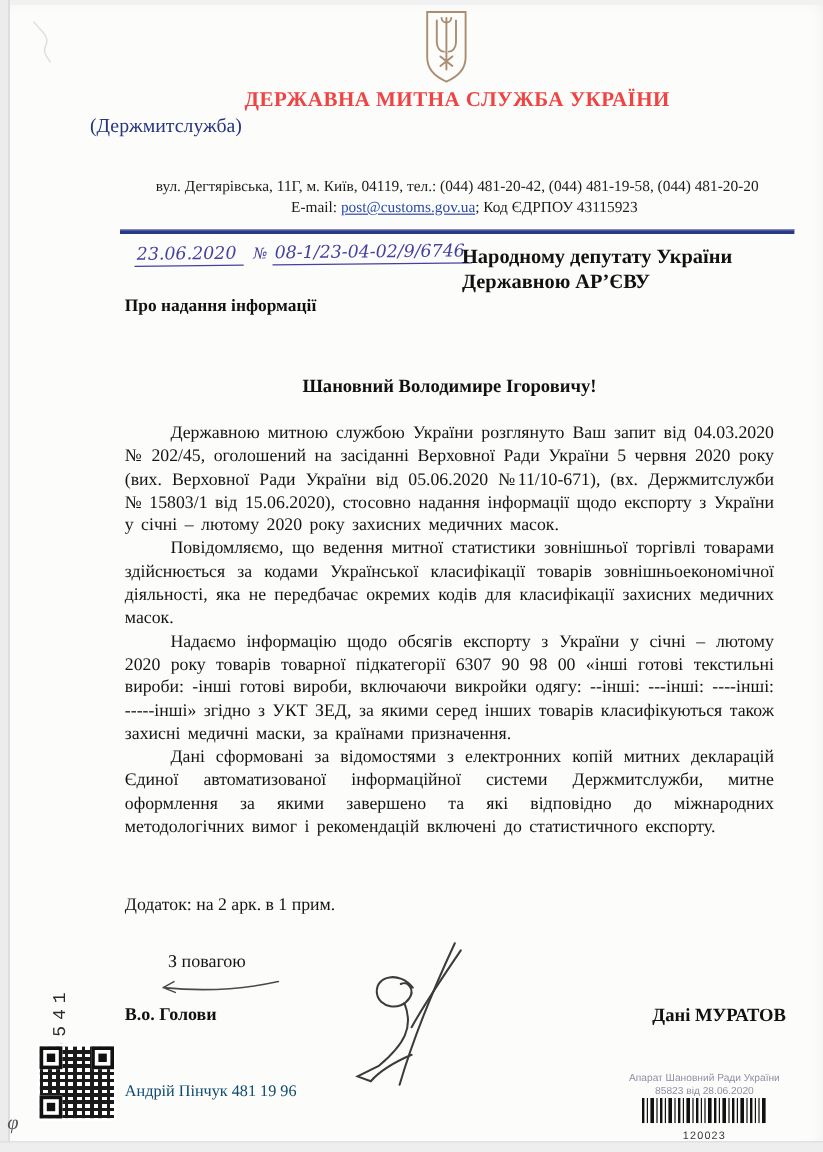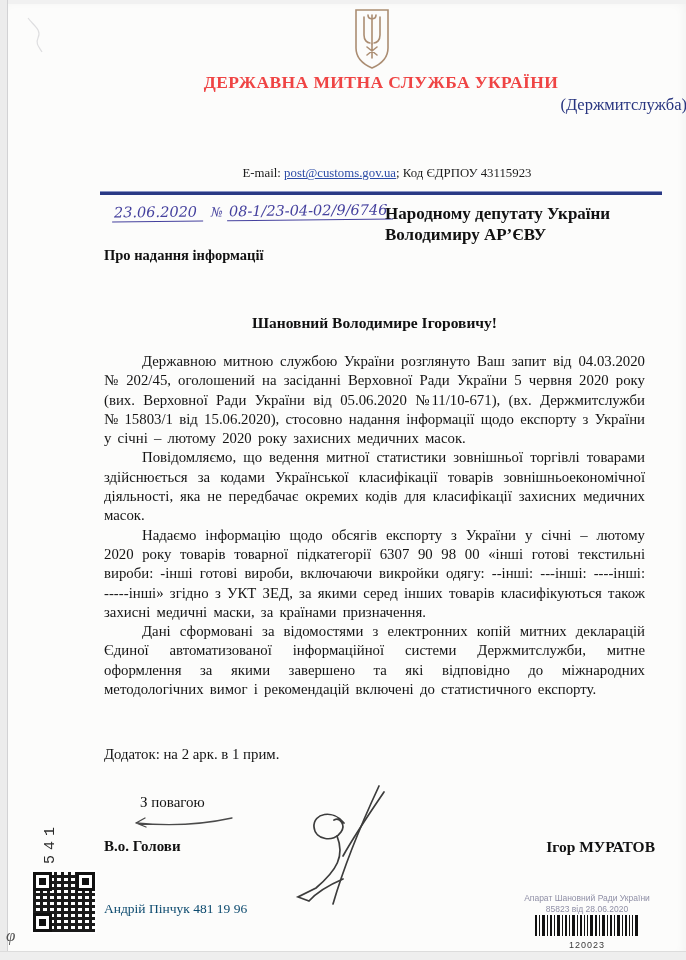--- a/index.html
+++ b/index.html
@@ -9,21 +9,21 @@
     box-shadow:inset 0 0 12px rgba(0,0,0,.06);
   }
   .scan-left{position:absolute;left:0;top:0;width:7px;height:960px;background:#ececec;border-right:1px solid #d2d2d4;}
   .scan-bottom{position:absolute;left:0;top:951px;width:686px;height:9px;background:#eeeeee;border-top:1px solid #dcdcdc;}
   .scan-top{position:absolute;left:0;top:0;width:686px;height:4px;background:#f1f1f1;}
 
   
   .emblem{position:absolute;left:352px;top:8px;}
   .org-name{position:absolute;left:75px;top:72px;width:612px;text-align:center;
     font-weight:bold;font-size:17.5px;letter-spacing:.4px;color:#ef4444;}
-  .org-short{position:absolute;left:75px;top:95px;width:612px;text-align:right;
+  .org-short{position:absolute;left:75px;top:95px;width:612px;text-align:left;
     font-size:16.5px;color:#27347f;}
   .addr{position:absolute;left:75px;top:148px;width:612px;text-align:center;
     font-size:12.8px;color:#1c1c1c;}
   .email-line{position:absolute;left:81px;top:166px;width:612px;text-align:center;
     font-size:12.8px;color:#1c1c1c;}
   .email-link{color:#2b4ba6;text-decoration:underline;cursor:pointer;}
   .rule{position:absolute;left:100px;top:191px;width:562px;height:3px;
     background:#2a3984;border-top:1px solid #8a94c4;}
 
   
@@ -89,30 +89,31 @@
       <path d="M4 2 H36 V40 C36 51 27 57 20 60 C13 57 4 51 4 40 Z"></path>
       <path d="M20 7 V36"></path>
       <path d="M12 9 V27 C12 32 15 35 18 35"></path>
       <path d="M28 9 V27 C28 32 25 35 22 35"></path>
       <path d="M16 7 C16 12 24 12 24 7"></path>
       <path d="M20 36 V50 M15 39 L25 47 M25 39 L15 47"></path>
     </g>
   </svg>
   <div class="org-name">ДЕРЖАВНА МИТНА СЛУЖБА УКРАЇНИ</div>
   <div class="org-short">(Держмитслужба)</div>
+  <div class="addr">вул. Дегтярівська, 11Г, м. Київ, 04119, тел.: (044) 481-20-42, (044) 481-19-58, (044) 481-20-20</div>
   <div class="email-line"><span>E-mail: </span><span class="email-link">post@customs.gov.ua</span><span>; Код ЄДРПОУ 43115923</span></div>
   <div class="rule"></div>
 
   <div class="ref">
     <span class="u">23.06.2020</span><span class="no">№</span><span class="u">08-1/23-04-02/9/6746</span>
   </div>
 
   <div class="addressee">
     <div>Народному депутату України</div>
-    <div>Володимиру АР’ЄВУ</div>
+    <div>Державною АР’ЄВУ</div>
   </div>
 
   <div class="subject">Про надання інформації</div>
   <div class="salutation">Шановний  Володимире  Ігоровичу!</div>
 
   <div class="body">
     <p>Державною митною службою України розглянуто Ваш запит від 04.03.2020 № 202/45, оголошений на засіданні Верховної Ради України 5 червня 2020 року (вих. Верховної Ради України від 05.06.2020 №11/10-671), (вх. Держмитслужби № 15803/1 від 15.06.2020), стосовно надання інформації щодо експорту з України у січні – лютому 2020 року захисних медичних масок.</p>
     <p>Повідомляємо, що ведення митної статистики зовнішньої торгівлі товарами здійснюється за кодами Української класифікації товарів зовнішньоекономічної діяльності, яка не передбачає окремих кодів для класифікації захисних медичних масок.</p>
     <p>Надаємо інформацію щодо обсягів експорту з України у січні – лютому 2020 року товарів товарної підкатегорії 6307 90 98 00 «інші готові текстильні вироби: -інші готові вироби, включаючи викройки одягу: --інші: ---інші: ----інші: -----інші» згідно з УКТ ЗЕД, за якими серед інших товарів класифікуються також захисні медичні маски, за країнами призначення.</p>
     <p>Дані сформовані за відомостями з електронних копій митних декларацій Єдиної автоматизованої інформаційної системи Держмитслужби, митне оформлення за якими завершено та які відповідно до міжнародних методологічних вимог і рекомендацій включені до статистичного експорту.</p>
@@ -126,21 +127,21 @@
   </svg>
   <div class="position">В.о. Голови</div>
   <svg class="signature" width="115" height="128" viewBox="0 0 115 128">
     <g fill="none" stroke="#3c3c3c" stroke-width="1.7" stroke-linecap="round">
       <path d="M96 6 C82 36 64 76 50 124"></path>
       <path d="M101 12 C86 34 70 58 60 76"></path>
       <path d="M61 43 C50 29 30 33 31 47 C32 60 51 63 58 52 C63 45 57 37 51 40"></path>
       <path d="M54 56 C62 76 54 90 33 108 L15 117 L26 121 C34 112 46 105 60 99"></path>
     </g>
   </svg>
-  <div class="signer">Ігор МУРАТОВ</div>
+  <div class="signer">Дані МУРАТОВ</div>
   <div class="contact">Андрій Пінчук 481 19 96</div>
 
   <div class="vnum">6541</div>
   <div class="qr">
     <div class="f f1"></div>
     <div class="f f2"></div>
     <div class="f f3"></div>
   </div>
   <div class="stamp-right">
     <div class="l">Апарат Шановний Ради України</div>

